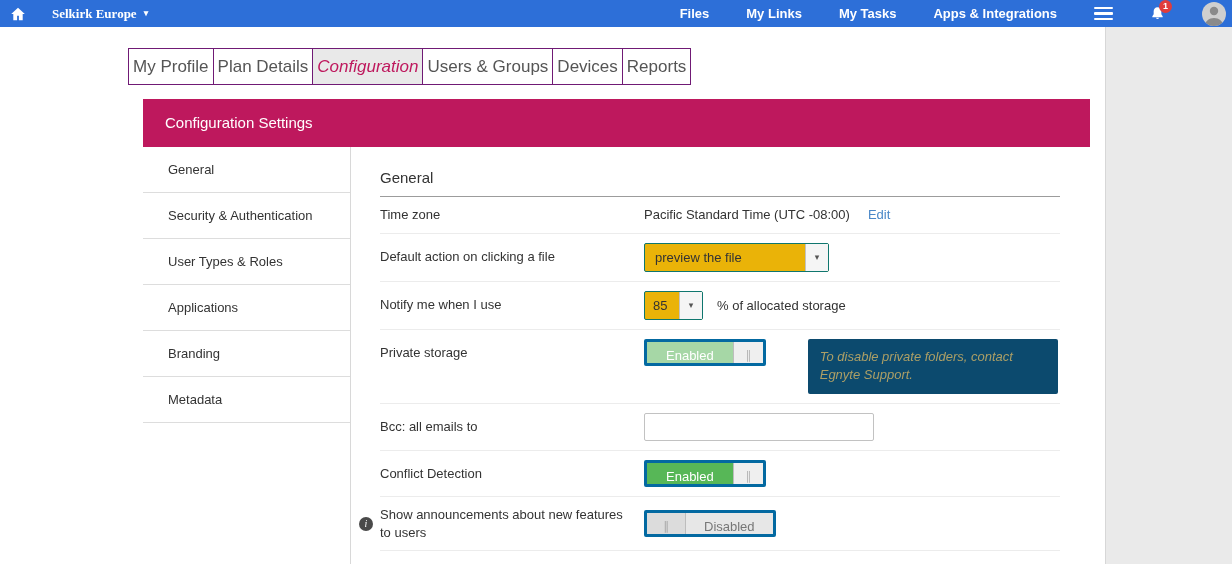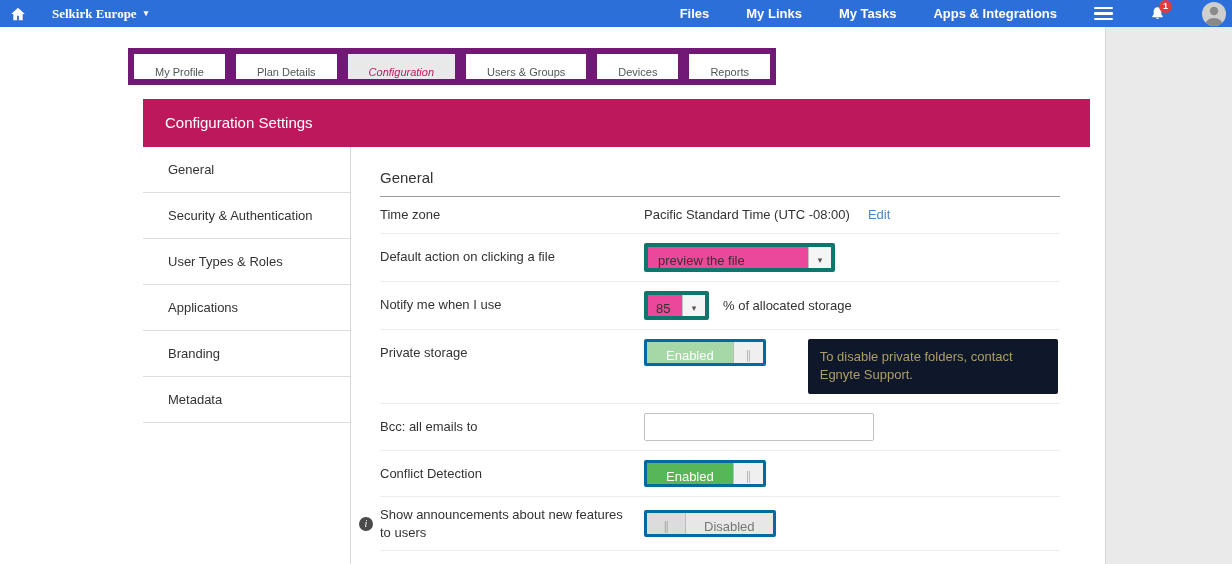--- a/index.html
+++ b/index.html
@@ -40,22 +40,22 @@
 
   
   .right-pane{
     position:absolute; top:27px; right:0; width:127px; bottom:0;
     background:#eaeaea; border-left:1px solid #d7d7d7;
   }
 
   
   .tabs{ position:absolute; left:128px; top:48px; display:flex; }
   .tab{
-    background:#fff; border:6px solid #701a75; margin-left:-1px;
-    padding:0 21px; height:37px; line-height:36px; font-size:11px;
+    background:#fff; border:1px solid #701a75; margin-left:-1px;
+    padding:0 4px; height:37px; line-height:36px; font-size:17px;
     color:#555; cursor:pointer; white-space:nowrap;
   }
   .tab:first-child{ margin-left:0; }
   .tab.active{ background:#e9e9e9; color:#be185d;font-style:italic; }
 
   
   .panel{ position:absolute; left:143px; top:99px; width:947px; }
   .panel-header{
     height:48px; background:#be185d; color:#fff; font-size:15px;
     line-height:48px; padding-left:22px;
@@ -79,21 +79,21 @@
   }
   .row.tall{ align-items:flex-start; }
   .lbl{ flex:0 0 264px; position:relative; line-height:1.35; padding-right:12px; }
   .row.tall .lbl{ line-height:27px; }
   .row.wrap2 .lbl{ line-height:1.35; align-self:center; }
   .edit-link{ margin-left:18px; color:#4a87c7; cursor:pointer; text-decoration:none; }
 
   
   .select{
     display:inline-flex; align-items:stretch; height:29px;
-    border:4px solid #0f766e; border-radius:2px; background:#ec4899; cursor:pointer;
+    border:1px solid #0f766e; border-radius:2px; background:#eab308; cursor:pointer;
   }
   .sval{ line-height:27px; padding:0 10px; color:#333; }
   .select.file .sval{ width:160px; }
   .select.small .sval{ width:34px; padding:0 8px; }
   .sarrow{
     width:23px; border-left:1px solid #c2c2c2; background:#f5f5f5;
     text-align:center; line-height:27px; font-size:9px; color:#555;
   }
   .suffix{ margin-left:14px; }
 
@@ -108,23 +108,24 @@
   .tseg-grip{
     width:30px; background:#efefef; line-height:27px; text-align:center;
     color:#b5b5b5; font-size:12px;
   }
   .toggle.on .tseg-grip{ border-left:1px solid #bdbdbd; }
   .toggle.off .tseg-grip{ width:39px; background:#dcdcdc; border-right:1px solid #bdbdbd; color:#a8a8a8; border-left:none; }
   .toggle.off .tseg-label{ background:#e7e7e7; color:#777; padding:0 18px; }
 
   
   .note{
-    margin-left:42px; background:#0f172a; color:#ac9f66;
+    margin-left:42px; background:#0c4a6e; color:#ac9f66;
     padding:9px 12px; width:250px; line-height:1.45; font-size:13px;
     border-radius:2px;
+    font-style:italic;
   }
 
   
   .txt{
     width:230px; height:28px; border:1px solid #c2c2c2; border-radius:2px;
     padding:0 8px; font:inherit; color:#333; background:#fff;
   }
 
   
   .info{

